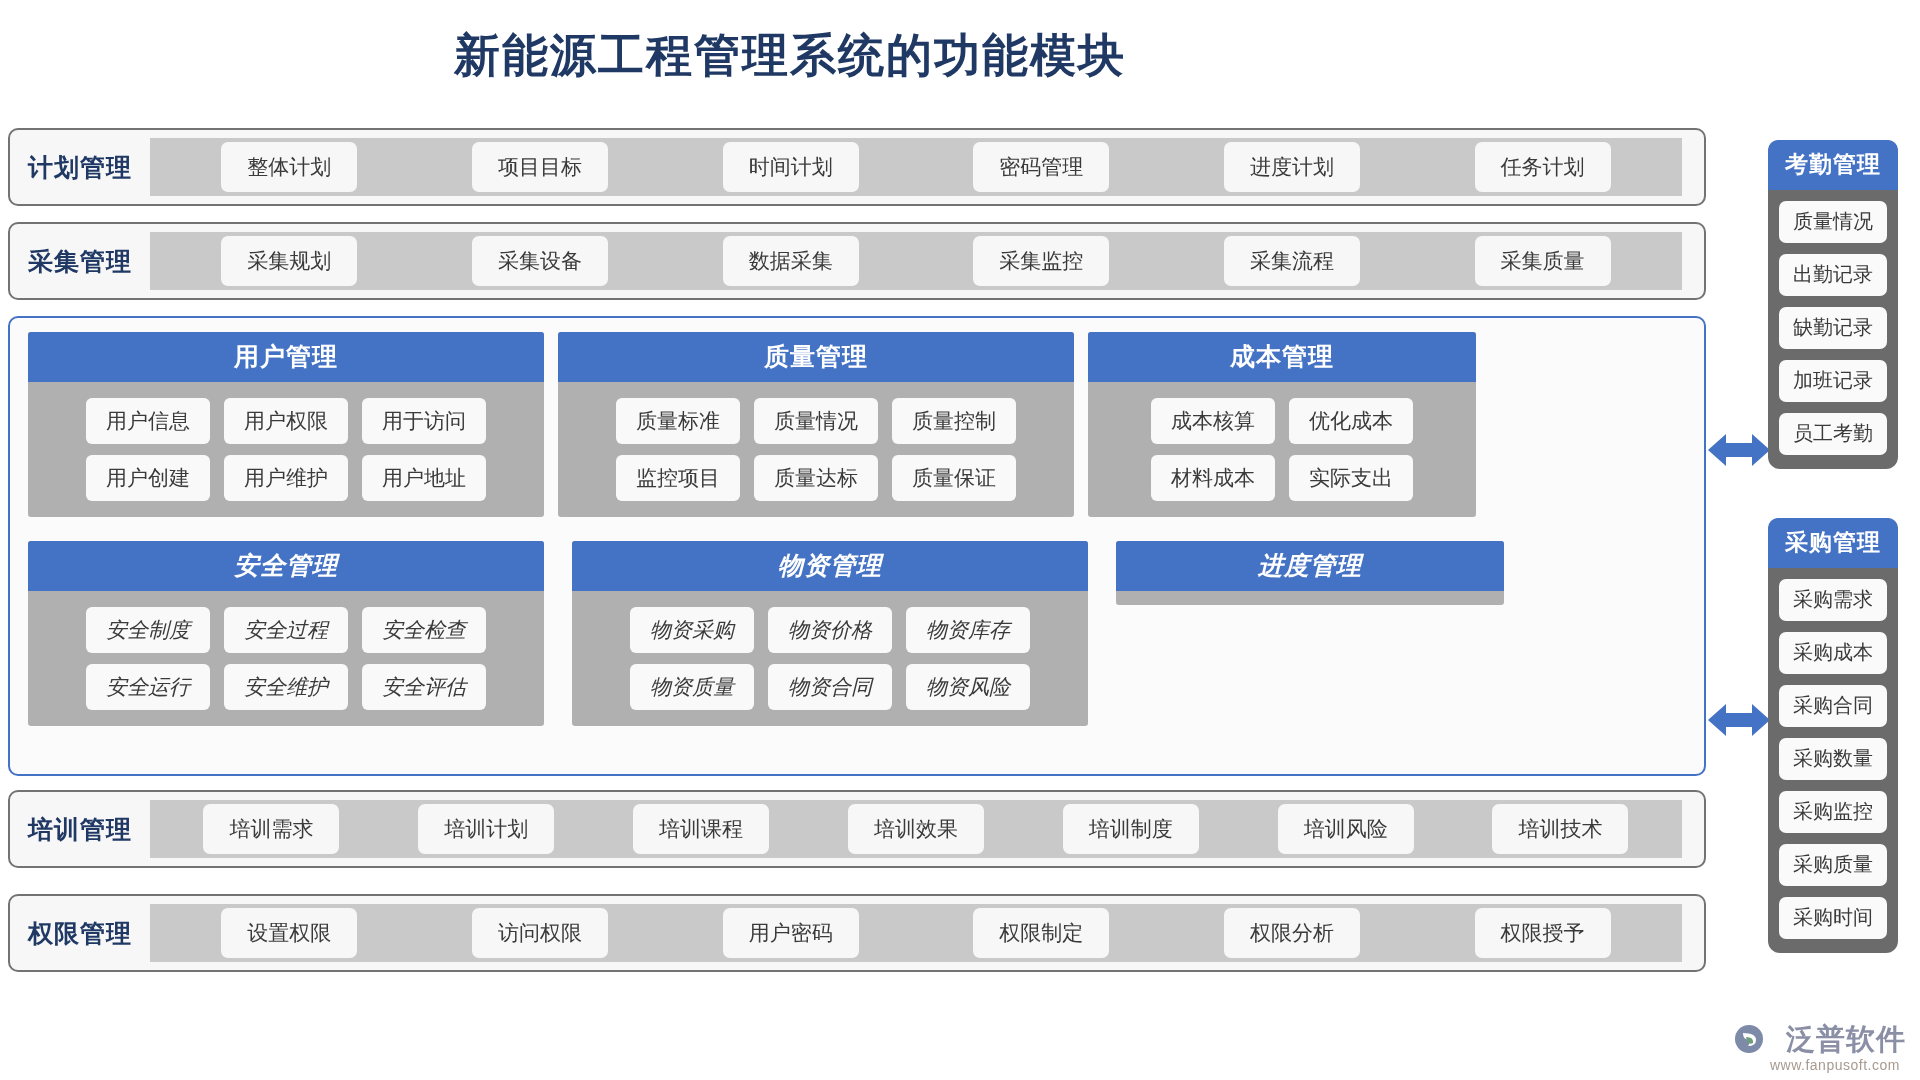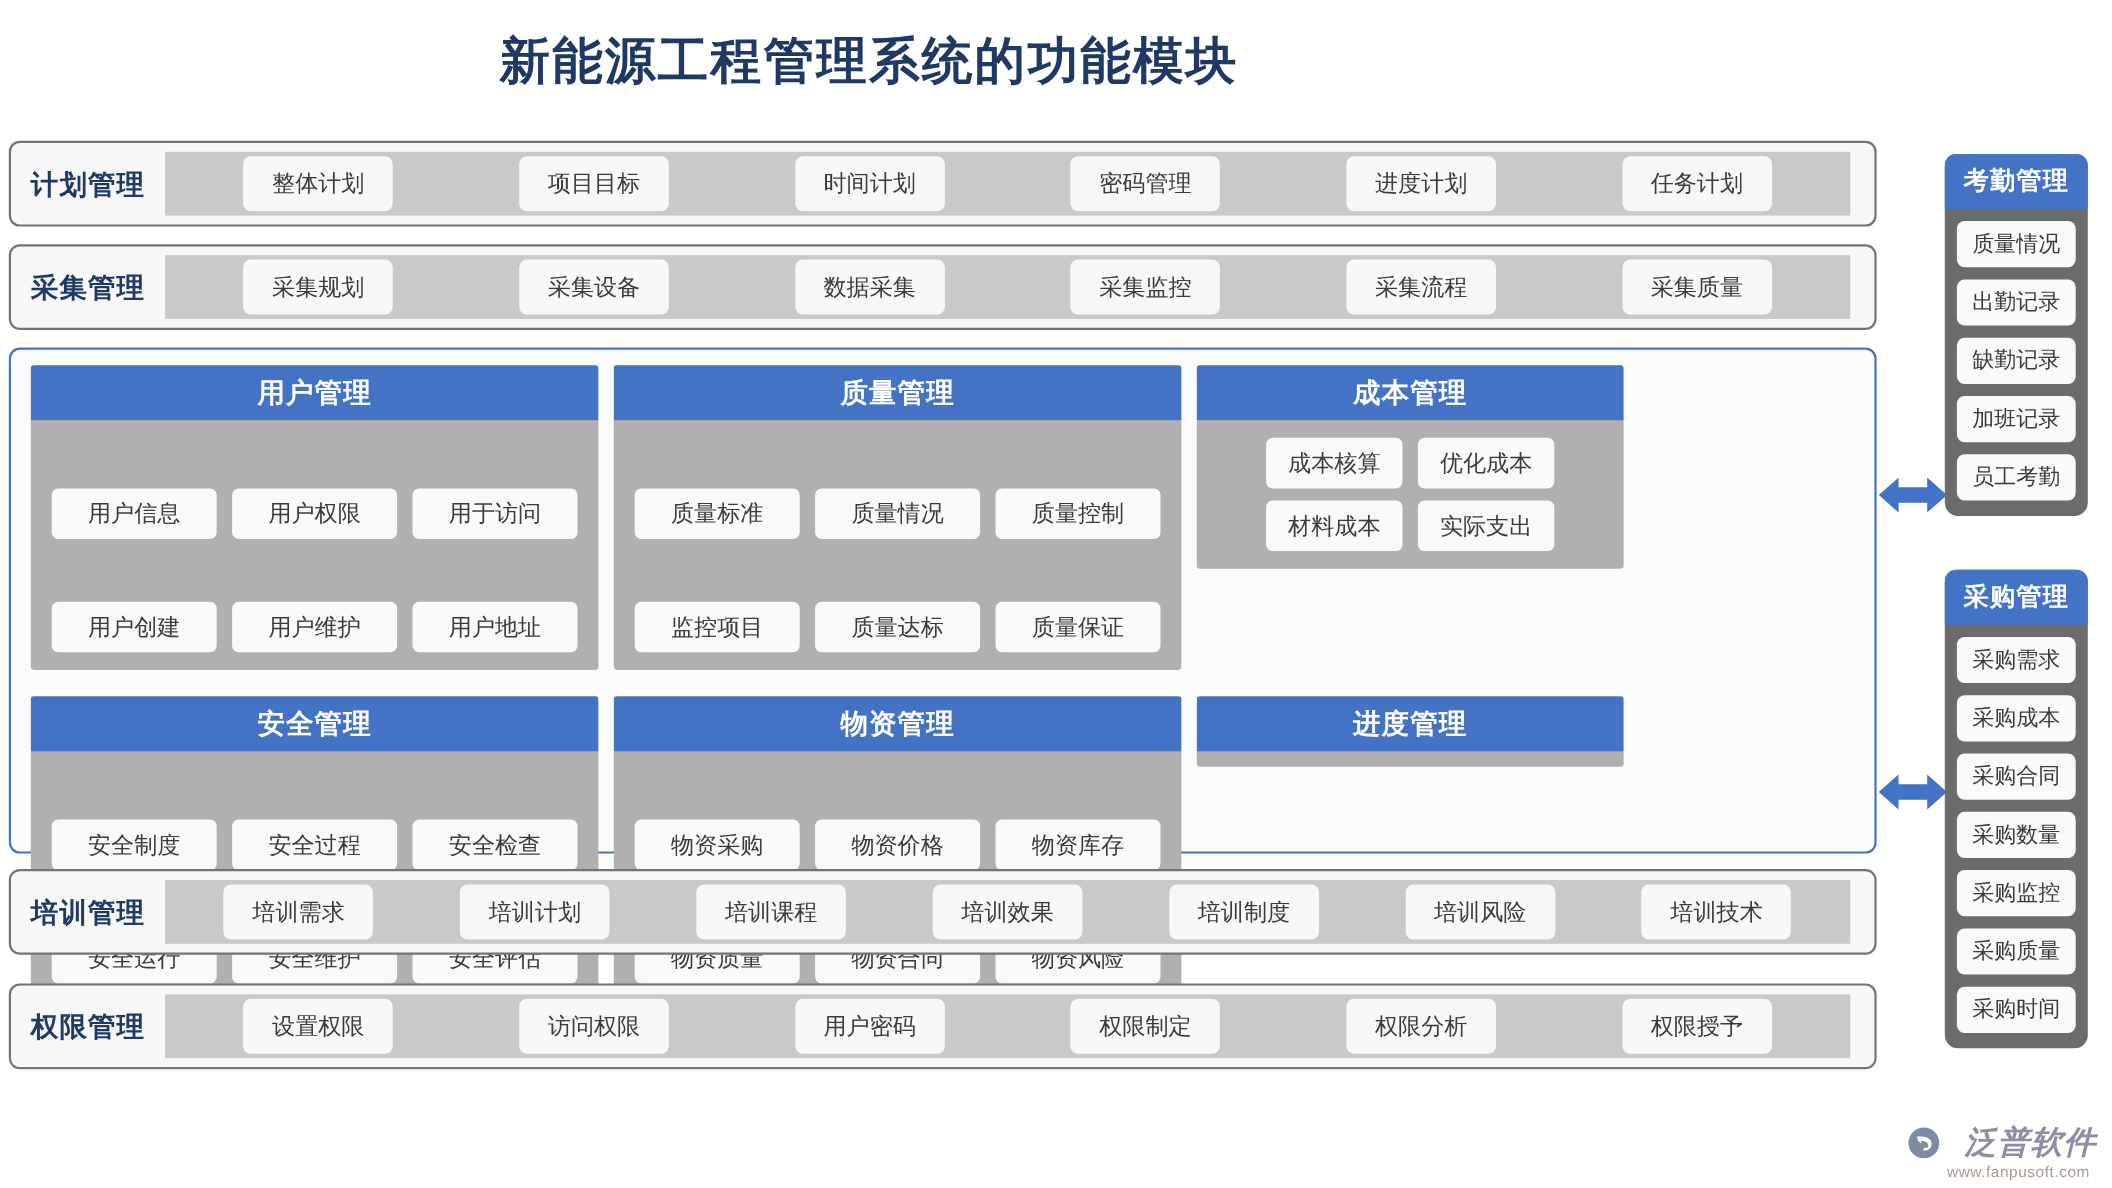--- a/index.html
+++ b/index.html
@@ -106,21 +106,21 @@
     justify-content: center;
     gap: 11px 14px;
     padding: 16px 16px 2px 16px;
   }
   .module-grid .chip {
     background: #F9F9F9;
     border-radius: 6px;
     font-size: 21px;
     padding: 9px 0;
   }
-  .g3 .chip { width: 150px; margin-top: 46px; }
+  .g3 .chip { width: 124px; }
   .g2 .chip { width: 124px; }
 
   
   .sidebar {
     position: absolute;
     background: #6B6B6B;
     border-radius: 12px;
     padding: 0 0 14px 0;
     width: 130px;
   }
@@ -154,21 +154,21 @@
   
   .logo {
     position: absolute;
     right: 14px;
     bottom: 8px;
     display: flex;
     flex-direction: column;
     align-items: flex-start;
     line-height: 1;
   }
-  .logo-top { display: flex; align-items: center; gap: 22px; font-style: italic; }
+  .logo-top { display: flex; align-items: center; gap: 22px; }
   .logo-text {
     font-size: 29px;
     font-weight: bold;
     color: #8A8FA6;
     letter-spacing: 1px;
     font-family: "Liberation Sans", sans-serif;
   }
   .logo-url {
     font-size: 14px;
     color: #A79A90;
@@ -243,21 +243,21 @@
           <div class="module-head">成本管理</div>
           <div class="module-grid g2">
             <div class="chip">成本核算</div>
             <div class="chip">优化成本</div>
             <div class="chip">材料成本</div>
             <div class="chip">实际支出</div>
           </div>
         </div>
       </div>
 
-      <div class="panel-row" style="padding:24px 34px 0 18px; gap:14px;">
+      <div class="panel-row" style="padding:24px 34px 0 18px; gap:28px;font-style:italic;">
 
         <div class="module" style="width:516px;">
           <div class="module-head">安全管理</div>
           <div class="module-grid g3">
             <div class="chip">安全制度</div>
             <div class="chip">安全过程</div>
             <div class="chip">安全检查</div>
             <div class="chip">安全运行</div>
             <div class="chip">安全维护</div>
             <div class="chip">安全评估</div>

